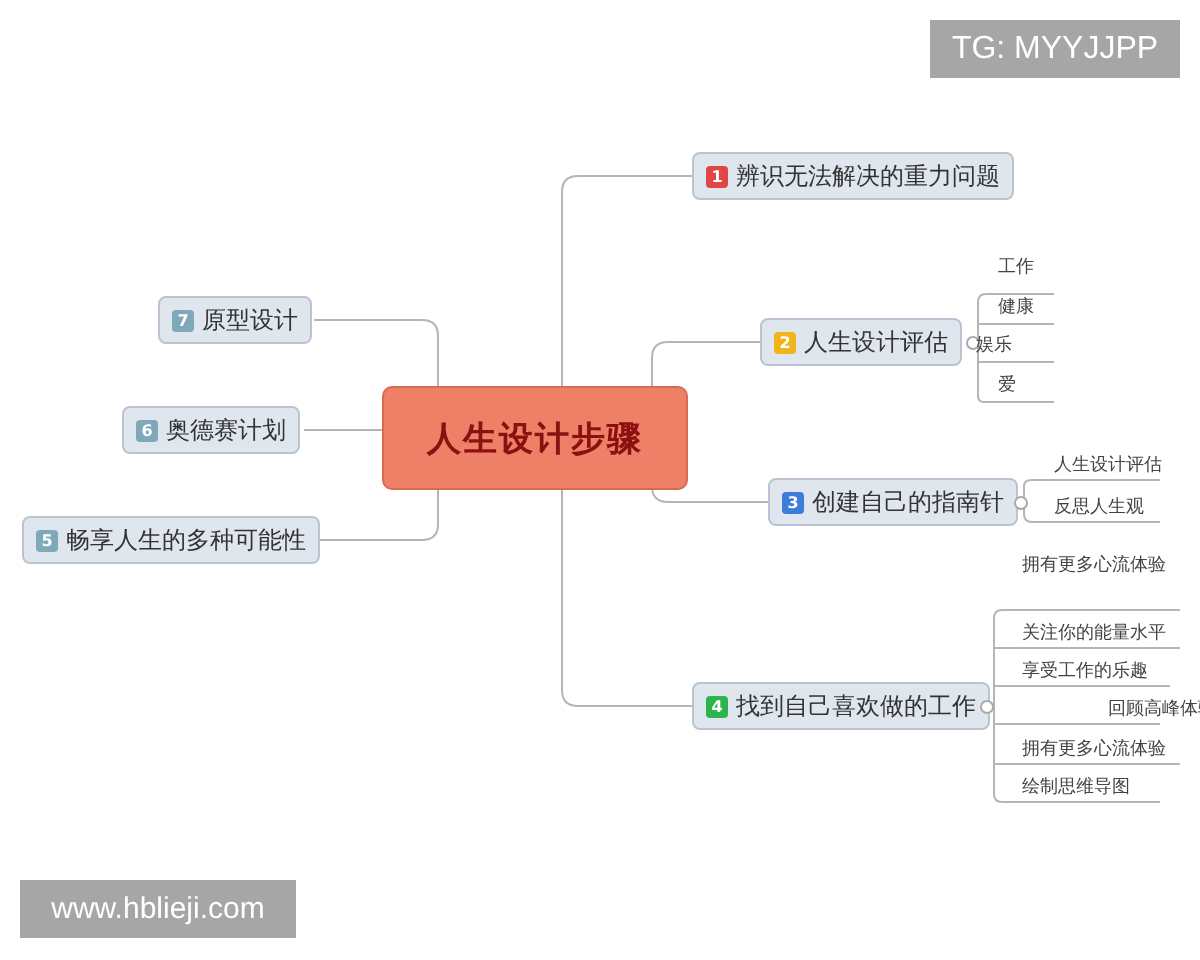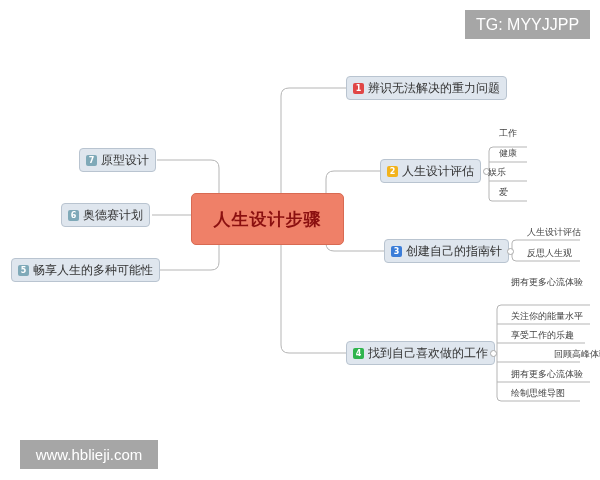--- a/index.html
+++ b/index.html
@@ -122,16 +122,16 @@
     <span>奥德赛计划</span>
   </div>
   <div class="node" style="left:11px; top:258px;">
     <span class="badge" style="background:#7fa9b8;">5</span>
     <span>畅享人生的多种可能性</span>
   </div>
 
   <div class="watermark" style="left:465px; top:10px; width:125px; height:29px; font-size:16px;">
     <span>TG: MYYJJPP</span>
   </div>
-  <div class="watermark" style="left:20px; top:440px; width:138px; height:29px; font-size:15px;">
+  <div class="watermark" style="left:10px; top:440px; width:138px; height:29px; font-size:15px;">
     <span>www.hblieji.com</span>
   </div>
 </div>
 
 </body></html>

